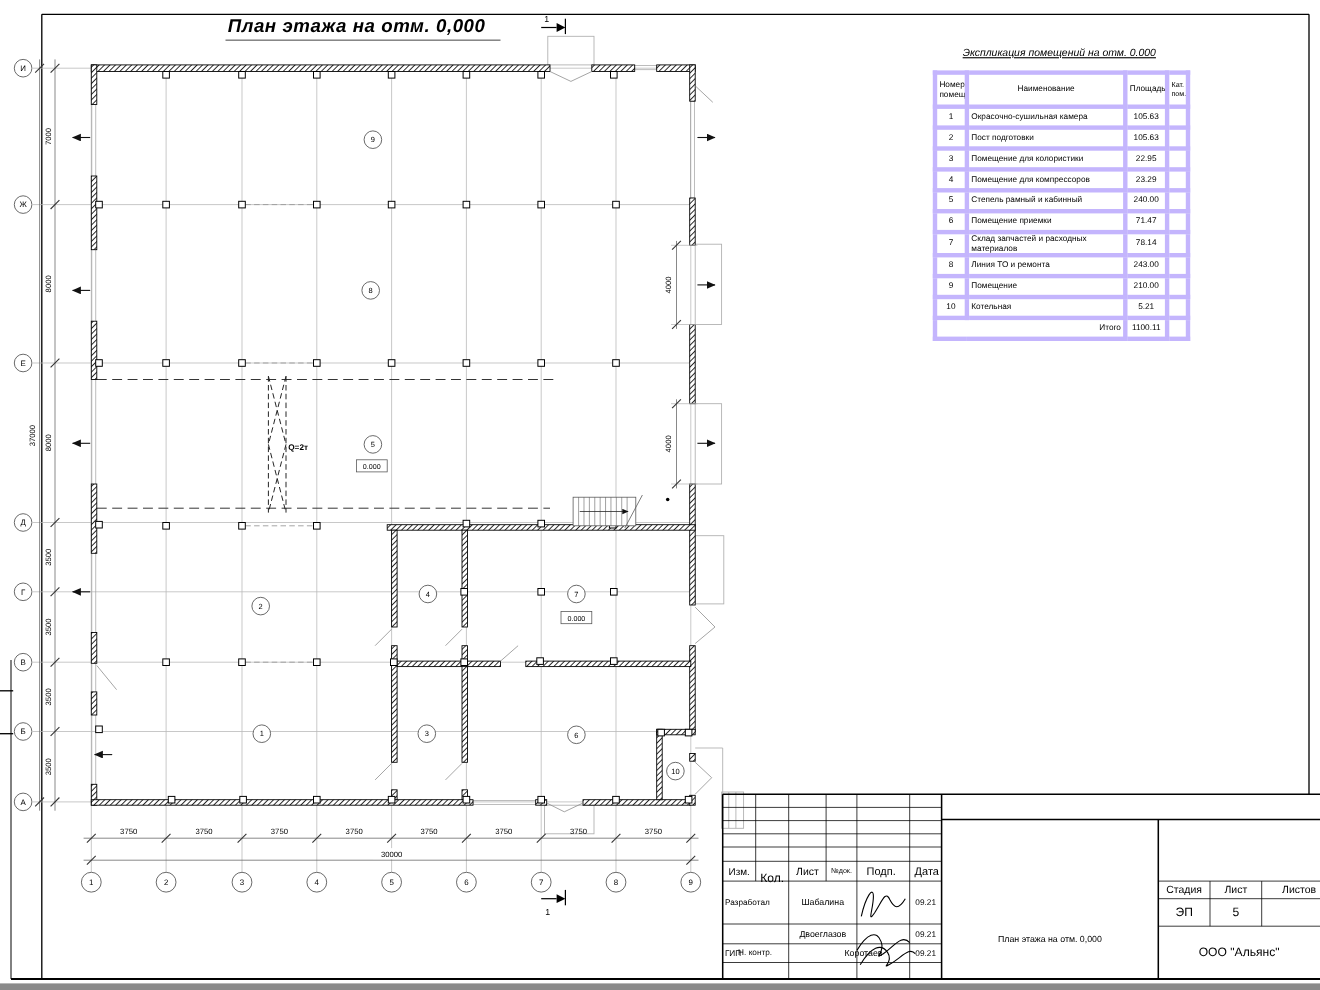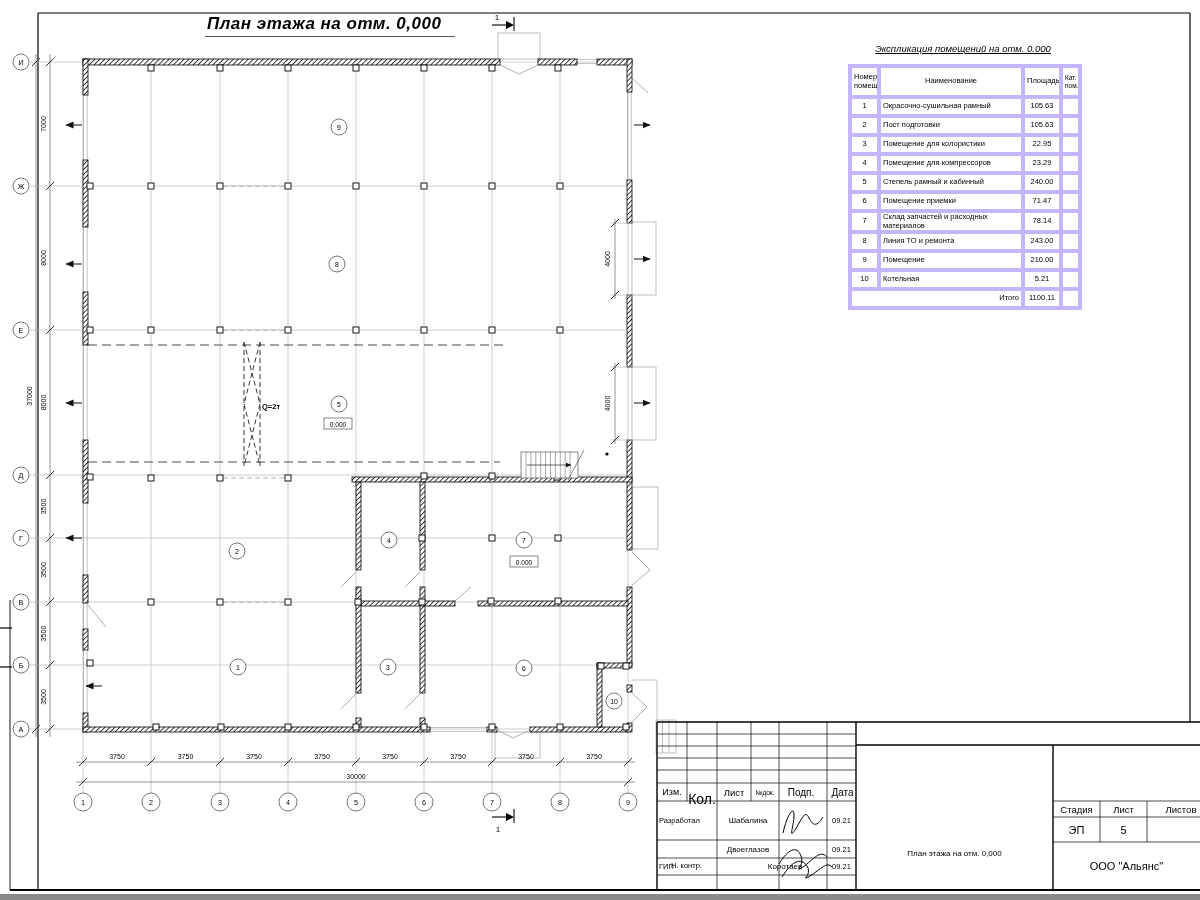--- a/index.html
+++ b/index.html
@@ -433,21 +433,21 @@
     <tr class="hd">
       <th>Номер помещ.</th>
       <th>Наименование</th>
       <th>Площадь</th>
       <th style="font-size:6.5px">Кат. пом.</th>
     </tr>
   </thead>
   <tbody id="sched-body">
       <tr class="r">
         <td class="c">1</td>
-        <td class="">Окрасочно-сушильная рамный</td>
+        <td class="">Окрасочно-сушильная камера</td>
         <td class="c">105.63</td>
         <td class=""></td>
       </tr>
       <tr class="r">
         <td class="c">2</td>
         <td class="">Пост подготовки</td>
         <td class="c">105.63</td>
         <td class=""></td>
       </tr>
       <tr class="r">
@@ -503,21 +503,21 @@
     <tr class="r">
       <td colspan="2" style="text-align:right">Итого</td>
       <td class="c">1100.11</td>
       <td></td>
     </tr>
   </tfoot>
 </table>
 
 <div id="tb-header-cols">
     <div class="tbx" style="left: 657px; top: 783px; width: 30px; height: 18px; font-size: 9px;">Изм.</div>
-    <div class="tbx" style="left: 687px; top: 783px; width: 30px; height: 32px; font-size: 14px;">Кол.</div>
+    <div class="tbx" style="left: 687px; top: 783px; width: 30px; height: 32px; font-size: 11px;">Кол.</div>
     <div class="tbx" style="left: 717px; top: 783px; width: 34px; height: 18px; font-size: 9.5px;">Лист</div>
     <div class="tbx" style="left: 751px; top: 783px; width: 28px; height: 18px; font-size: 6.5px;">№док.</div>
     <div class="tbx" style="left: 777px; top: 783px; width: 48px; height: 18px; font-size: 10px;">Подп.</div>
     <div class="tbx" style="left: 827px; top: 783px; width: 31px; height: 18px; font-size: 10px;">Дата</div>
   </div>
 <div id="tb-sign-rows">
     <div class="tbl" style="left: 657px; top: 801px; width: 58px; height: 39px; font-size: 7.5px; padding-left: 2px;">Разработал</div>
     <div class="tbx" style="left: 717px; top: 801px; width: 62px; height: 39px; font-size: 8px; padding-left: 0px;">Шабалина</div>
     <div class="tbx" style="left: 827px; top: 801px; width: 29px; height: 39px; font-size: 7.5px; padding-left: 0px;">09.21</div>
     <div class="tbl" style="left: 657px; top: 856px; width: 58px; height: 18px; font-size: 7.5px; padding-left: 14px;">Н. контр.</div>

